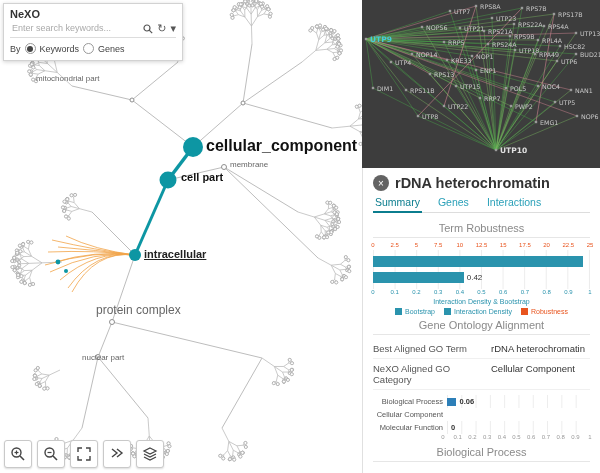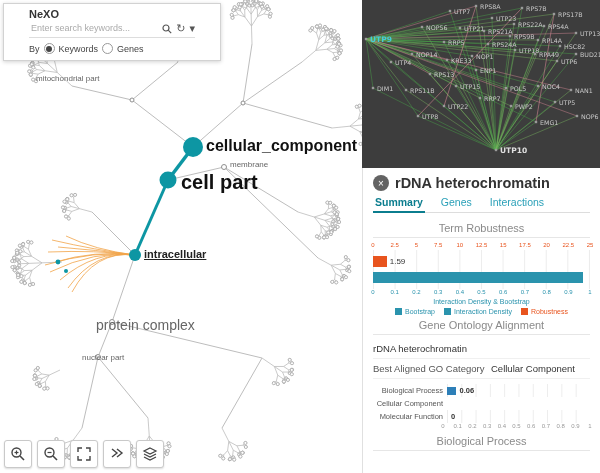--- a/index.html
+++ b/index.html
@@ -4,21 +4,21 @@
 <style>
   html,body{margin:0;padding:0;background:#fff;font-family:"Liberation Sans",sans-serif;}
   #app{position:relative;width:600px;height:473px;overflow:hidden;background:#fff;}
 
   
   #tree-panel{position:absolute;left:0;top:0;width:362px;height:473px;background:#fff;overflow:hidden;}
   #tree-svg{position:absolute;left:0;top:0;}
   .tree-label{position:absolute;white-space:nowrap;color:#666;cursor:pointer;}
 
   #search-card{position:absolute;left:3px;top:3px;width:166px;background:#fff;border:1px solid #d2d2d2;
-    box-shadow:0 1px 4px rgba(0,0,0,.18);padding:4px 25px 6px;z-index:6;}
+    box-shadow:0 1px 4px rgba(0,0,0,.18);padding:4px 6px 6px;z-index:6;}
   #search-title{font-size:11px;font-weight:bold;color:#333;margin-bottom:2px;}
   #search-row{display:flex;align-items:flex-end;border-bottom:1px solid #ddd;padding-bottom:3px;}
   #search-input{flex:1;min-width:0;border:0;outline:0;font-size:9px;color:#777;}
   #search-input::placeholder{color:#aaa;}
   .mini-icon{color:#555;font-size:11px;line-height:1;margin-left:4px;cursor:pointer;display:inline-flex;align-items:center;}
   #radio-row{display:flex;align-items:center;font-size:9px;color:#444;padding-top:5px;gap:4px;}
   .radio{width:9px;height:9px;border:1px solid #999;border-radius:50%;display:inline-block;position:relative;background:#fff;cursor:pointer;}
   .radio.on::after{content:"";position:absolute;left:1.5px;top:1.5px;right:1.5px;bottom:1.5px;background:#444;border-radius:50%;}
 
   #toolbar{position:absolute;left:4px;bottom:5px;display:flex;gap:5px;z-index:6;}
@@ -30,21 +30,21 @@
 
   
   #detail-panel{position:absolute;left:362px;top:168px;width:238px;height:305px;background:#fff;
     box-sizing:border-box;padding:7px 10px;border-left:1px solid #e0e0e0;overflow:hidden;}
   #detail-header{display:flex;align-items:center;margin-bottom:2px;}
   #close-btn{display:inline-flex;width:16px;height:16px;border-radius:50%;background:#636363;color:#fff;
     font-size:10px;align-items:center;justify-content:center;margin-right:6px;cursor:pointer;flex:none;}
   #detail-title{font-size:14.5px;font-weight:600;color:#333;}
   #tabs{display:flex;gap:14px;border-bottom:1px solid #ddd;margin:3px 0 5px;}
   .tab{font-size:10.5px;color:#2aa0b8;padding:2px 2px 3px;cursor:pointer;}
-  .tab.active{color:#0b7d8e;font-weight:bold;border-bottom:2px solid #0b7d8e;margin-bottom:-1px;}
+  .tab.active{color:#0b7d8e;font-weight:normal;border-bottom:2px solid #0b7d8e;margin-bottom:-1px;}
   #unique-term{font-size:10px;color:#555;margin:3px 0 2px;}
   .section-header{font-size:11px;color:#8a8a8a;padding:4px 0 3px;border-bottom:1px solid #e6e6e6;margin-bottom:4px;text-align:center;}
 
   .axis-row{position:relative;height:8px;font-size:6px;}
   .axis-row span{position:absolute;transform:translateX(-50%);top:0;}
   .chart-grid{position:relative;background-image:linear-gradient(to right,#ececec 1px,transparent 1px);
     background-size:10% 100%;border-right:1px solid #ececec;padding:2px 0;}
   .rbar-row{display:flex;align-items:center;height:13px;margin:3px 0;}
   .rbar{height:11px;flex:none;}
   .rbar-val{font-size:8px;color:#333;margin-left:3px;}
@@ -1405,24 +1405,24 @@
         <line x1="168" y1="180" x2="135" y2="255" stroke="#0d96a3" stroke-width="3"></line>
         <circle cx="193" cy="147" r="10" fill="#0d96a3"></circle>
         <circle cx="168" cy="180" r="8.5" fill="#0d96a3"></circle>
         <circle cx="135" cy="255" r="6" fill="#0d96a3"></circle>
         <circle cx="58" cy="262" r="2.4" fill="#0d96a3"></circle>
         <circle cx="66" cy="271" r="2" fill="#0d96a3"></circle>
       </svg>
     <div id="tree-labels">
         <span class="tree-label" style="left: 36px; top: 74px; font-size: 8px; color: rgb(102, 102, 102);">mitochondrial part</span>
         <span class="tree-label" style="left: 206px; top: 137px; font-size: 16px; color: rgb(17, 17, 17); font-weight: 600;">cellular_component</span>
-        <span class="tree-label" style="left: 181px; top: 171px; font-size: 20px; color: rgb(17, 17, 17); font-weight: 600;">cell part</span>
+        <span class="tree-label" style="left: 181px; top: 171px; font-size: 11px; color: rgb(17, 17, 17); font-weight: 600;">cell part</span>
         <span class="tree-label" style="left: 230px; top: 160px; font-size: 8px; color: rgb(102, 102, 102);">membrane</span>
         <span class="tree-label" style="left: 144px; top: 248px; font-size: 11px; color: rgb(34, 34, 34); font-weight: 600; text-decoration: underline;">intracellular</span>
-        <span class="tree-label" style="left: 96px; top: 317px; font-size: 14px; color: rgb(102, 102, 102);">protein complex</span>
+        <span class="tree-label" style="left: 96px; top: 303px; font-size: 12px; color: rgb(102, 102, 102);">protein complex</span>
         <span class="tree-label" style="left: 82px; top: 353px; font-size: 8px; color: rgb(102, 102, 102);">nuclear part</span>
       </div>
 
     <div id="search-card">
       <div id="search-title">NeXO</div>
       <div id="search-row">
         <input id="search-input" type="text" placeholder="Enter search keywords..." style="">
         <span class="mini-icon">
           <svg width="10" height="10" viewBox="0 0 10 10">
               <circle cx="4" cy="4" r="3" fill="none" stroke="#555" stroke-width="1.2"></circle>
@@ -1665,25 +1665,25 @@
           <span style="left: 40%;">10</span>
           <span style="left: 50%;">12.5</span>
           <span style="left: 60%;">15</span>
           <span style="left: 70%;">17.5</span>
           <span style="left: 80%;">20</span>
           <span style="left: 90%;">22.5</span>
           <span style="left: 100%;">25</span>
         </div>
         <div class="chart-grid">
           <div class="rbar-row">
-            <div class="rbar" style="width: 6.36%; background: rgb(232, 84, 30);"></div>
-            <span class="rbar-val">1.59</span>
+            <div class="rbar" style="width: 97%; background: rgb(42, 147, 173);"></div>
           </div>
           <div class="rbar-row">
-            <div class="rbar" style="width: 97%; background: rgb(42, 147, 173);"></div>
+            <div class="rbar" style="width: 42%; background: rgb(42, 147, 173);"></div>
+            <span class="rbar-val">0.42</span>
           </div>
         </div>
         <div class="axis-row" style="color: rgb(42, 147, 173);">
           <span style="left: 0%;">0</span>
           <span style="left: 10%;">0.1</span>
           <span style="left: 20%;">0.2</span>
           <span style="left: 30%;">0.3</span>
           <span style="left: 40%;">0.4</span>
           <span style="left: 50%;">0.5</span>
           <span style="left: 60%;">0.6</span>
@@ -1704,24 +1704,25 @@
           </div>
           <div class="legend-item">
             <span class="legend-swatch" style="background: rgb(232, 84, 30);"></span>
             <span style="color: rgb(232, 84, 30);">Robustness</span>
           </div>
         </div>
       </div>
 
     <div class="section-header">Gene Ontology Alignment</div>
     <div class="go-row">
+      <span class="go-label">Best Aligned GO Term</span>
       <span class="go-value">rDNA heterochromatin</span>
     </div>
     <div class="go-row">
-      <span class="go-label">Best Aligned GO Category</span>
+      <span class="go-label">NeXO Aligned GO Category</span>
       <span class="go-value">Cellular Component</span>
     </div>
 
     <div id="alignment-chart">
         <div class="arow">
           <span class="arow-label">Biological Process</span>
           <div class="azone">
             <div class="abar" style="width: 6%; background: rgb(45, 127, 184);"></div>
             <span class="aval" style="left: calc(6% + 4px);">0.06</span>
           </div>

